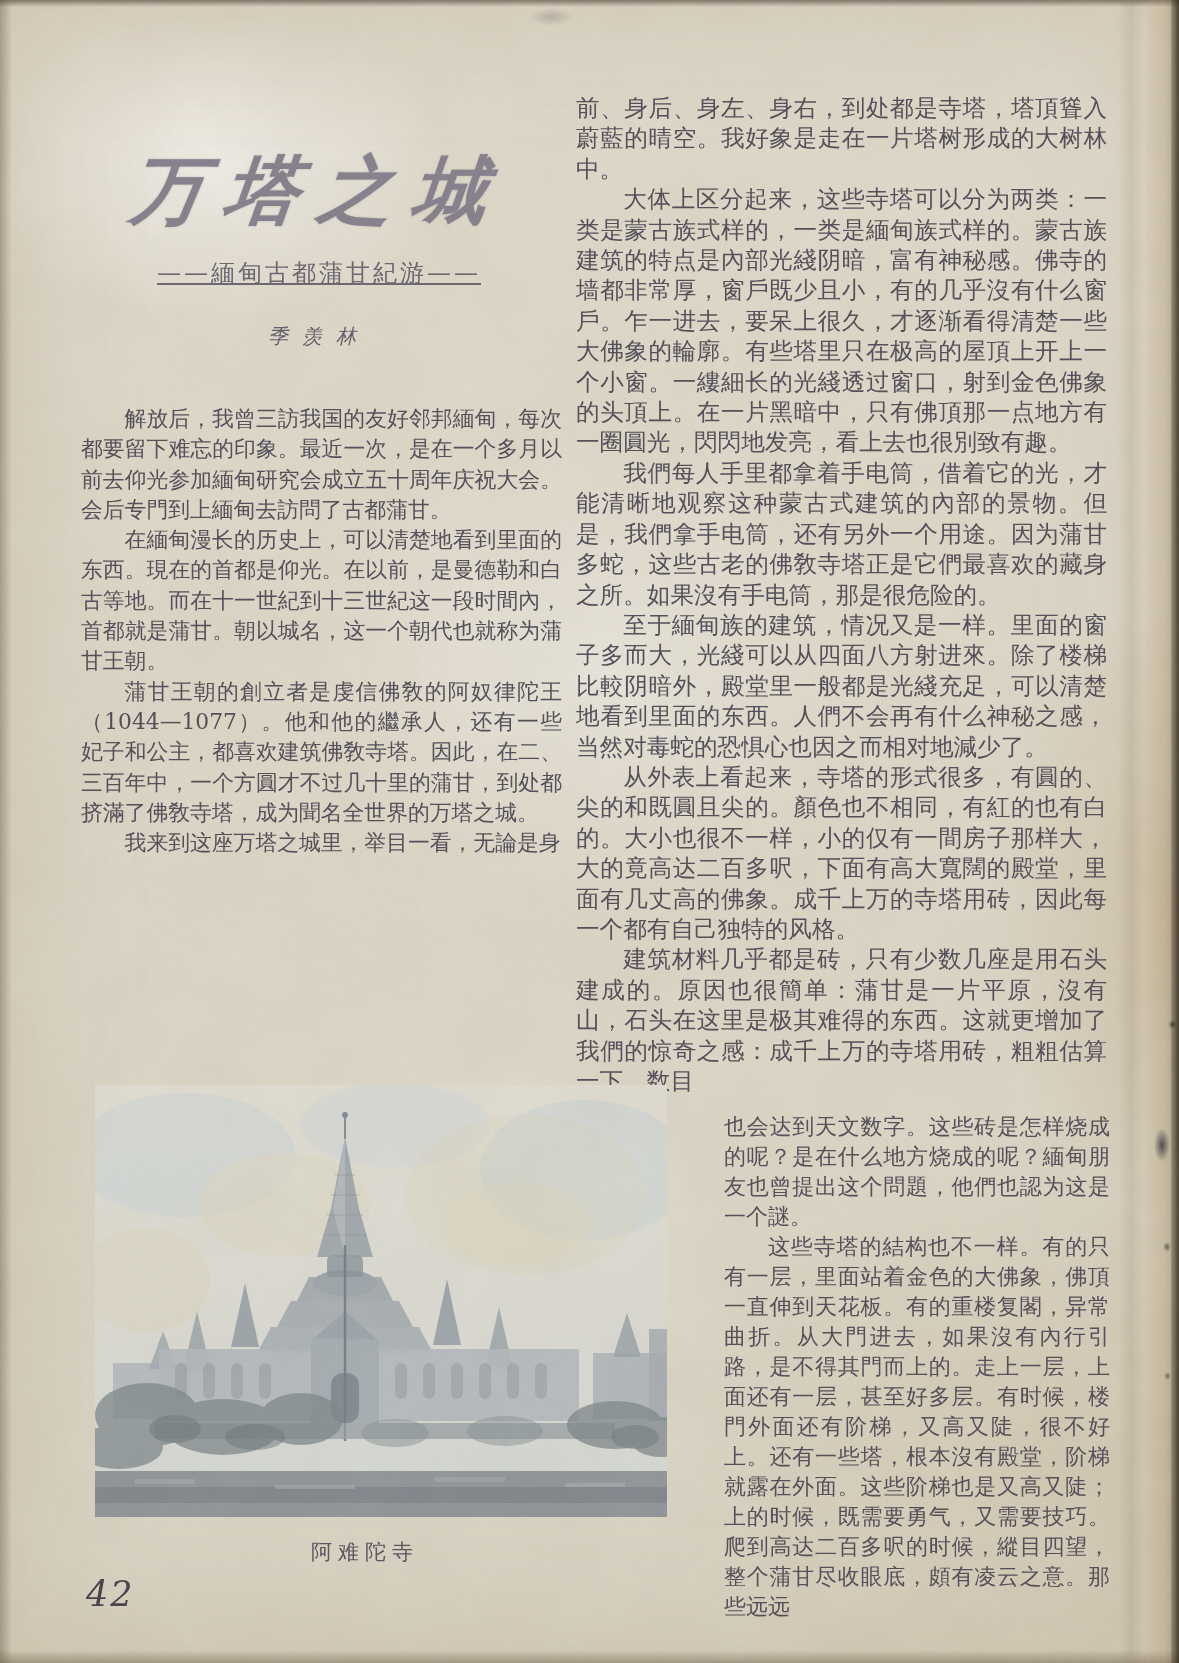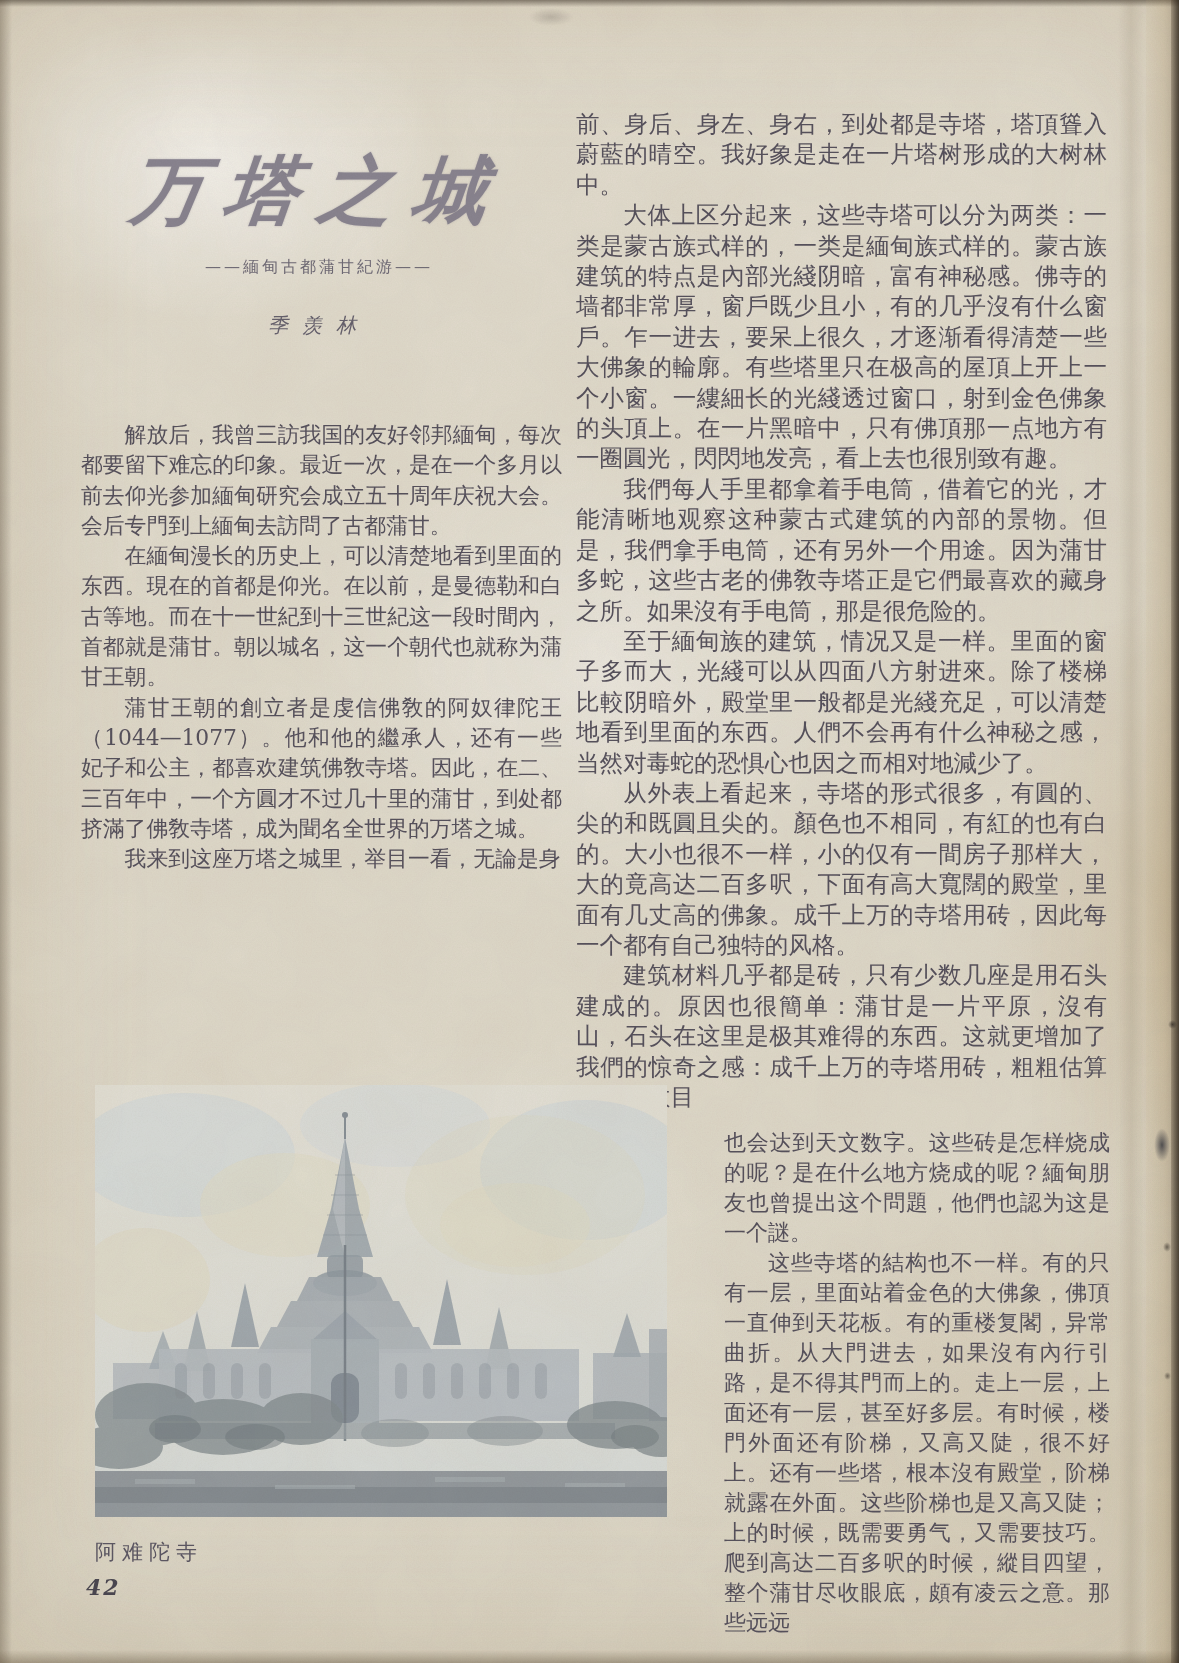--- a/index.html
+++ b/index.html
@@ -20,37 +20,37 @@
     box-shadow: inset 0 0 140px rgba(168,148,108,0.28);
   }
   
   .title-block{position:absolute;left:80px;top:148px;width:478px;text-align:center;color:#87828e;}
   .title-block h1{
     margin:0;font-size:74px;font-weight:bold;font-style:italic;
     letter-spacing:20px;line-height:1.15;color:#8a8591;
     transform:skewX(-6deg);
     text-shadow:0 0 2px rgba(138,133,145,0.55);
   }
-  .subtitle{margin-top:24px;font-size:16px;letter-spacing:3px;color:#6f6a76;}
+  .subtitle{margin-top:24px;font-size:24px;letter-spacing:3px;color:#6f6a76;text-decoration:underline;}
   .author{margin-top:34px;font-size:20px;letter-spacing:14px;color:#67626e;font-style:italic;}
-  .bodycol{position:absolute;color:#57525d;text-align:justify;text-justify:inter-character;margin-top:16px;}
+  .bodycol{position:absolute;color:#57525d;text-align:justify;text-justify:inter-character;}
   .bodycol p{margin:0;}
   .ind{text-indent:2em;}
   .col-left{left:81px;top:404px;width:481px;font-size:21.8px;line-height:30.3px;}
   .col-right-full{left:576px;top:93px;width:531px;font-size:23.6px;line-height:30.4px;}
   .col-right-narrow{left:724px;top:1112px;width:386px;font-size:22px;line-height:30px;}
   
   .photo{
     position:absolute;left:95px;top:1085px;width:572px;height:432px;overflow:hidden;
     background:linear-gradient(#e9e4d6,#dfe2dc);
   }
   .photo svg{display:block;filter:blur(0.6px) saturate(0.75) contrast(0.95);}
-  .caption{position:absolute;left:95px;top:1538px;width:540px;text-align:left;
+  .caption{position:absolute;left:95px;top:1538px;width:540px;text-align:center;
     font-size:21px;letter-spacing:6px;color:#5d5864;}
-  .pageno{position:absolute;left:86px;top:1574px;font-size:22px;font-weight:bold;
+  .pageno{position:absolute;left:86px;top:1574px;font-size:35px;font-weight:normal;
     font-style:italic;letter-spacing:2px;color:#4b4751;}
   
   .edge-top{position:absolute;left:0;top:0;width:1179px;height:7px;
     background:linear-gradient(to bottom,rgba(62,52,40,0.55),rgba(62,52,40,0));}
   .edge-left{position:absolute;left:0;top:0;width:12px;height:1663px;
     background:linear-gradient(to right,rgba(85,72,55,0.35),rgba(85,72,55,0));}
   .edge-bottom{position:absolute;left:0;top:1650px;width:1179px;height:13px;
     background:linear-gradient(to top,rgba(95,80,58,0.40),rgba(95,80,58,0));}
   .fold{position:absolute;left:1118px;top:0;width:26px;height:1663px;
     background:linear-gradient(to right,rgba(120,104,78,0),rgba(120,104,78,0.13),rgba(120,104,78,0));}

